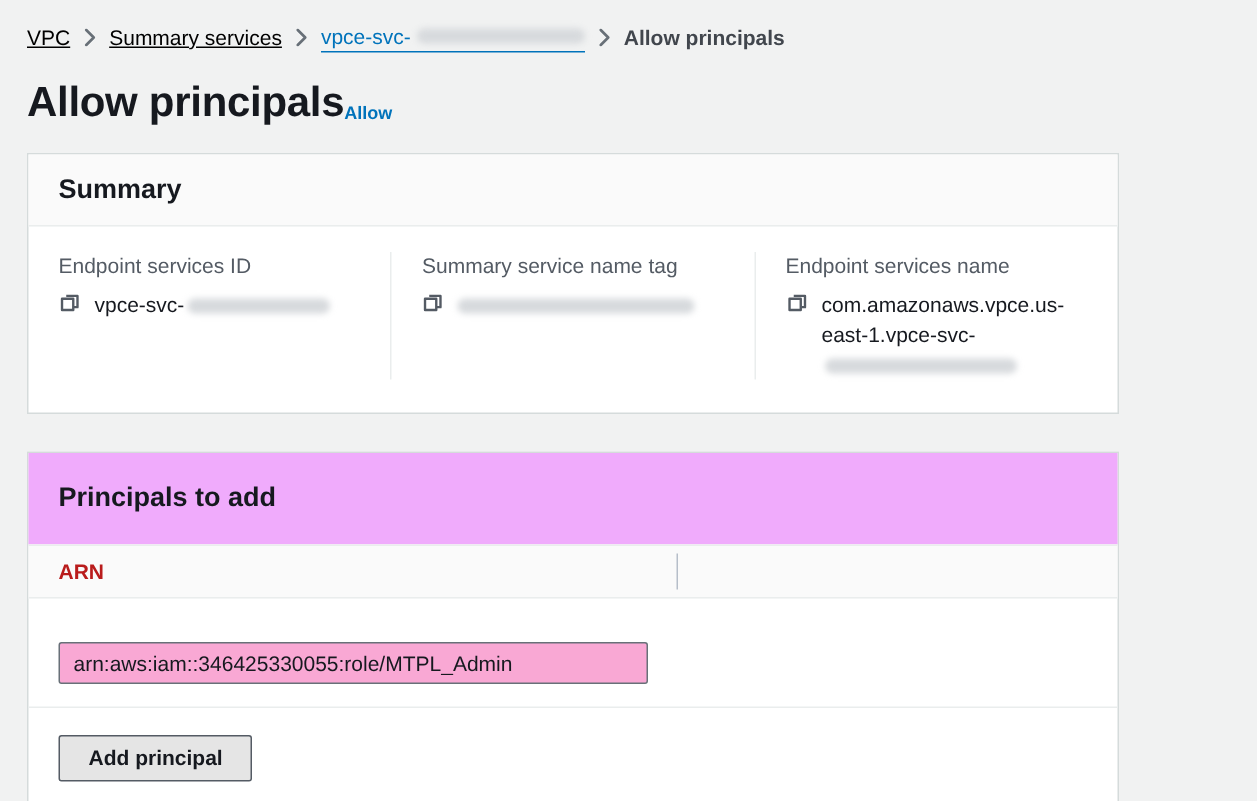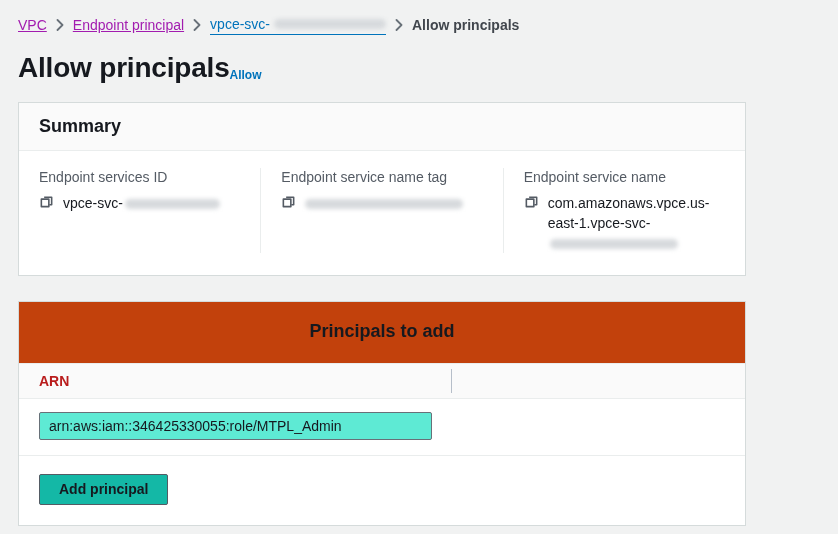--- a/index.html
+++ b/index.html
@@ -16,21 +16,21 @@
   
   .breadcrumb {
     display: flex;
     align-items: center;
     gap: 9px;
     padding-top: 15px;
     font-size: 14px;
     line-height: 18px;
   }
   .crumb-link {
-    color: #a21caf;
+    color: #000000;
     text-decoration: underline;
     cursor: pointer;
     white-space: nowrap;
   }
   .crumb-composite {
     display: inline-flex;
     align-items: center;
     border-bottom: 1px solid #0073bb;
     color: #0073bb;
     cursor: pointer;
@@ -100,21 +100,21 @@
   .copy-btn {
     flex: 0 0 auto;
     background: none;
     border: none;
     cursor: pointer;
     padding: 1px 0 0 0;
     display: inline-flex;
   }
 
   
-  .principals-card .card-header2 { padding: 19px 20px 21px 20px; background: #c2410c; text-align: center; }
+  .principals-card .card-header2 { padding: 19px 20px 21px 20px; background: #f0abfc; }
   .arn-header-row {
     position: relative;
     background: #fafafa;
     border-top: 1px solid #eaeded;
     border-bottom: 1px solid #eaeded;
     padding: 8px 20px;
     font-weight: 700;
     color: #b91c1c;
     line-height: 18px;
   }
@@ -132,33 +132,34 @@
   }
   .arn-input {
     width: 393px;
     height: 28px;
     padding: 4px 9px;
     font-size: 14px;
     font-family: "Liberation Sans", sans-serif;
     color: #16191f;
     border: 1px solid #687078;
     border-radius: 2px;
-    background: #5eead4;
+    background: #f9a8d4;
+    margin-top: 16px;
   }
   .add-row { padding: 18px 20px 20px 20px; }
   .btn {
     font-family: "Liberation Sans", sans-serif;
     font-size: 14px;
     font-weight: 700;
     border-radius: 2px;
     cursor: pointer;
     line-height: 18px;
   }
   .btn-normal {
-    background: #14b8a6;
+    background: #e5e5e5;
     color: #16191f;
     border: 1px solid #545b64;
     padding: 5px 19px 6px 19px;
   }
 
   
   .footer-actions {
     display: flex;
     justify-content: flex-end;
     align-items: center;
@@ -185,21 +186,21 @@
 
 <div class="page">
 
   <nav class="breadcrumb">
     <a class="crumb-link">VPC</a>
     <span class="crumb-sep">
       <svg width="8" height="12" viewBox="0 0 8 12">
           <path d="M1.5 1 L6.5 6 L1.5 11" stroke="#687078" stroke-width="1.8" fill="none" stroke-linecap="round" stroke-linejoin="round"></path>
         </svg>
     </span>
-    <a class="crumb-link">Endpoint principal</a>
+    <a class="crumb-link">Summary services</a>
     <span class="crumb-sep">
       <svg width="8" height="12" viewBox="0 0 8 12">
           <path d="M1.5 1 L6.5 6 L1.5 11" stroke="#687078" stroke-width="1.8" fill="none" stroke-linecap="round" stroke-linejoin="round"></path>
         </svg>
     </span>
     <a class="crumb-composite">
       <span>vpce-svc-</span>
       <span class="redact" style="width:112px; margin-left:4px;"></span>
     </a>
     <span class="crumb-sep">
@@ -228,34 +229,34 @@
             <svg width="15" height="15" viewBox="0 0 16 16">
                 <path d="M5.5 3.5 h8 v8 h-2.5" fill="none" stroke="#545b64" stroke-width="1.7" stroke-linejoin="round"></path>
                 <rect x="2.5" y="5.5" width="8" height="8" fill="none" stroke="#545b64" stroke-width="1.7" stroke-linejoin="round"></rect>
               </svg>
           </button>
           <span><span>vpce-svc-</span><span class="redact" style="width:95px; margin-left:2px;"></span></span>
         </div>
       </div>
 
       <div class="summary-col">
-        <div class="field-label">Endpoint service name tag</div>
+        <div class="field-label">Summary service name tag</div>
         <div class="field-value">
           <button class="copy-btn">
             <svg width="15" height="15" viewBox="0 0 16 16">
                 <path d="M5.5 3.5 h8 v8 h-2.5" fill="none" stroke="#545b64" stroke-width="1.7" stroke-linejoin="round"></path>
                 <rect x="2.5" y="5.5" width="8" height="8" fill="none" stroke="#545b64" stroke-width="1.7" stroke-linejoin="round"></rect>
               </svg>
           </button>
           <span><span class="redact" style="width:158px;"></span></span>
         </div>
       </div>
 
       <div class="summary-col">
-        <div class="field-label">Endpoint service name</div>
+        <div class="field-label">Endpoint services name</div>
         <div class="field-value">
           <button class="copy-btn">
             <svg width="15" height="15" viewBox="0 0 16 16">
                 <path d="M5.5 3.5 h8 v8 h-2.5" fill="none" stroke="#545b64" stroke-width="1.7" stroke-linejoin="round"></path>
                 <rect x="2.5" y="5.5" width="8" height="8" fill="none" stroke="#545b64" stroke-width="1.7" stroke-linejoin="round"></rect>
               </svg>
           </button>
           <span><span>com.amazonaws.vpce.us-east-1.vpce-svc-</span><span class="redact" style="width:128px; margin-left:2px;"></span></span>
         </div>
       </div>

